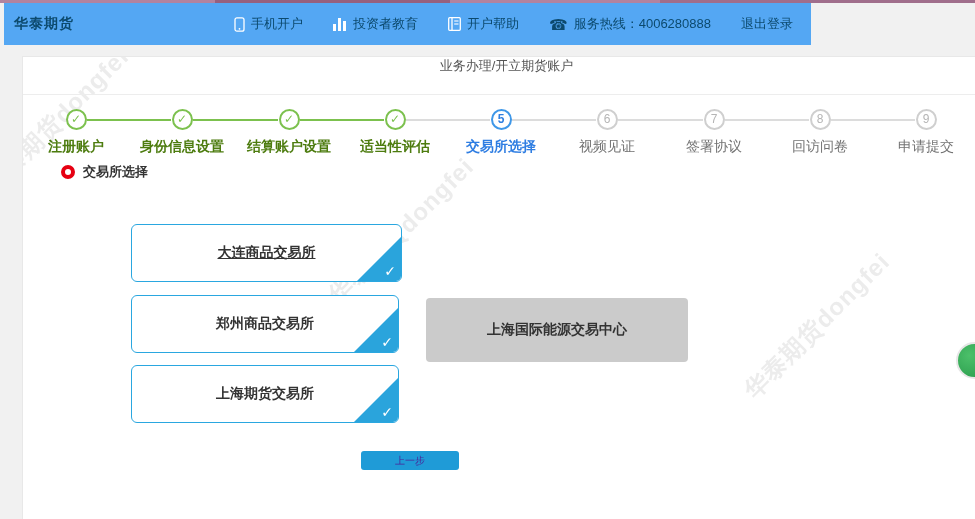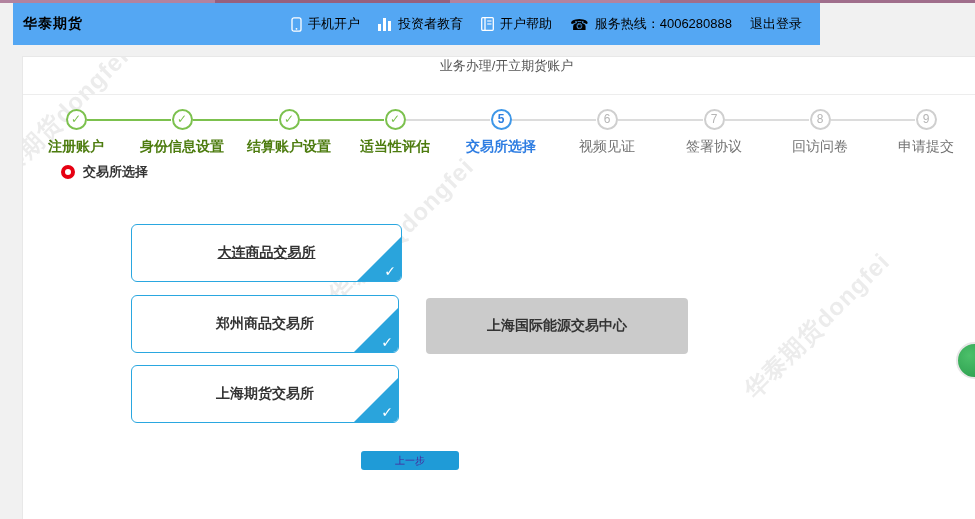--- a/index.html
+++ b/index.html
@@ -15,27 +15,27 @@
     position: absolute; top: 0; left: 0; width: 975px; height: 3px;
     background: linear-gradient(90deg,
       #b2839f 0px, #b2839f 215px,
       #96607e 215px, #96607e 450px,
       #b2839f 450px, #b2839f 660px,
       #a06e8c 660px, #a06e8c 1145px);
   }
 
   
   .header {
-    position: absolute; top: 3px; left: 13px; width: 807px; height: 42px;
-    background: #54a7f3; color: #000000;
+    position: absolute; top: 3px; left: 4px; width: 807px; height: 42px;
+    background: #54a7f3; color: #0c4a6e;
     display: flex; align-items: center; justify-content: space-between;
     padding: 0 18px 0 10px;
   }
   .logo { font-size: 14px; font-weight: bold; letter-spacing: 1px; }
-  .menu { display: flex; align-items: center; gap: 18px; font-size: 13px; }
+  .menu { display: flex; align-items: center; gap: 30px; font-size: 13px; }
   .menu-item { display: flex; align-items: center; gap: 6px; cursor: pointer; white-space: nowrap; }
   .menu-item svg { display: block; }
   .tel-glyph { font-size: 15px; line-height: 1; }
 
   
   .card {
     position: absolute; left: 22px; top: 56px; width: 953px; height: 463px;
     background: #fff; border: 1px solid #e8e8e8; border-right: none; border-bottom: none;
     overflow: hidden;
   }
@@ -97,21 +97,21 @@
   }
   .ex.sel {
     background: #fff; border: 1px solid #2aa7e0; border-radius: 6px;
     overflow: hidden;
   }
   .ex.gray { background: #cbcbcb; border-radius: 4px; }
   .r1c1 { left: 108px; top: 167px; width: 271px; height: 58px; text-decoration: underline; }
   .r2c1 { left: 108px; top: 238px; width: 268px; height: 58px; }
   .r3c1 { left: 108px; top: 308px; width: 268px; height: 58px; }
   .r1c2 { left: 403px; top: 170px; width: 262px; height: 52px; }
-  .r2c2 { left: 403px; top: 241px; width: 262px; height: 56px; }
+  .r2c2 { left: 403px; top: 241px; width: 262px; height: 64px; }
   .corner {
     position: absolute; right: 0; bottom: 0; width: 0; height: 0;
     border-left: 44px solid transparent; border-bottom: 44px solid #2aa4dc;
   }
   .corner-check {
     position: absolute; right: 5px; bottom: 2px;
     color: #fff; font-size: 14px; font-weight: bold;
   }
 
   

